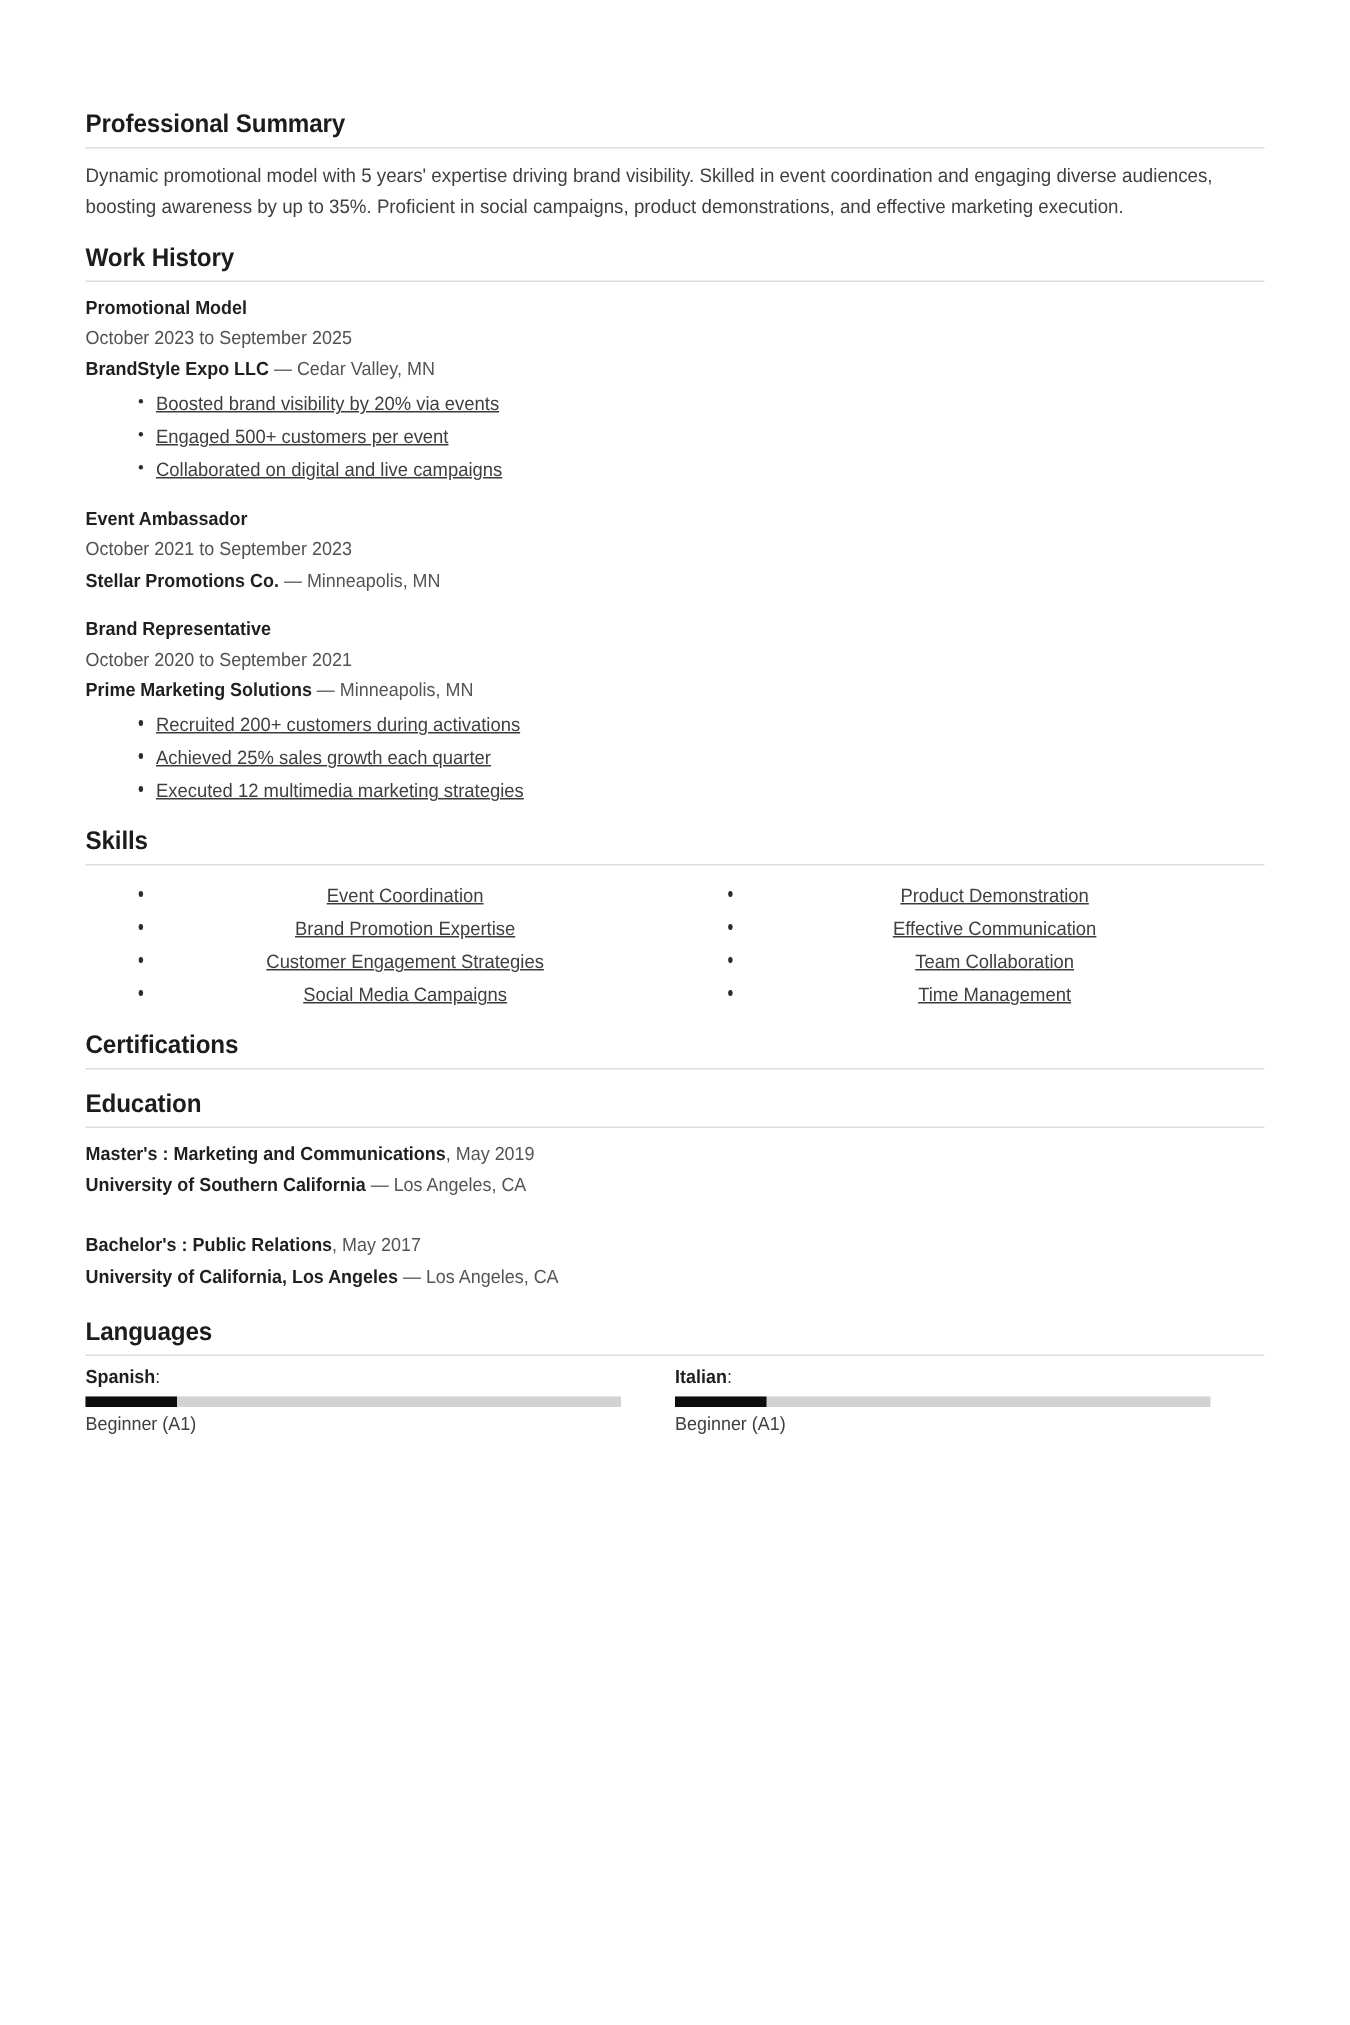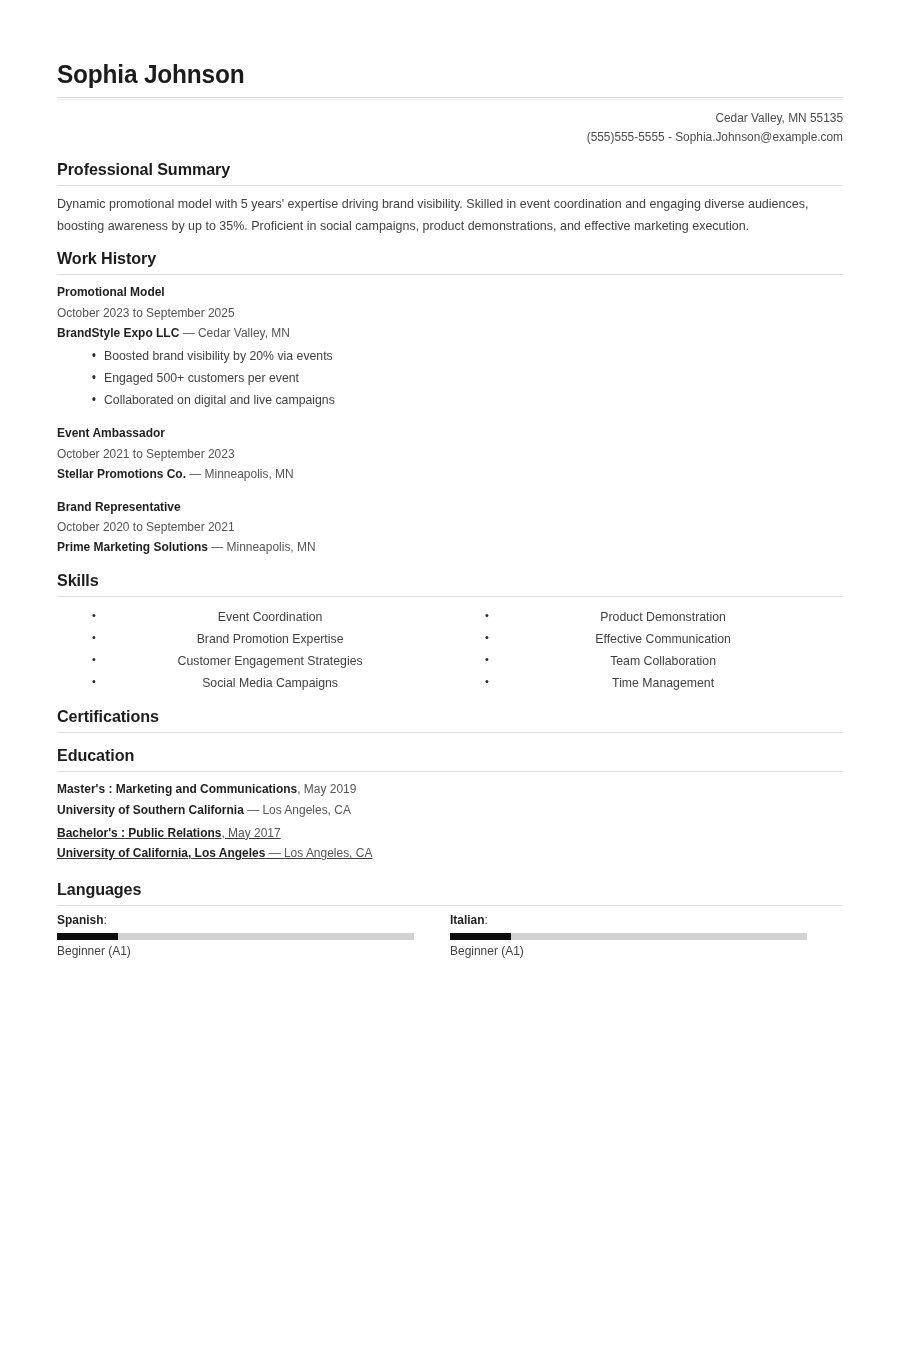--- a/index.html
+++ b/index.html
@@ -114,20 +114,21 @@
   .job-company .co {
     font-weight: bold;
     color: #1f1f1f;
   }
   .job-company .loc { color: #555; }
 
   ul.bullets {
     margin: 2px 0 0 0;
     padding-left: 47px;
     list-style: none;
+    text-decoration: underline;
   }
   ul.bullets li {
     position: relative;
     line-height: 1.72;
     font-size: 12.8px;
     color: #3f3f3f;
     transform: scaleX(0.96);
     transform-origin: left center;
   }
   ul.bullets li::before {
@@ -142,22 +143,22 @@
   }
 
   
   .two-col {
     display: flex;
     width: 100%;
   }
   .two-col > .col { width: 50%; text-align: center; }
 
   
-  .edu { margin-bottom: 2px; }
-  .edu:last-child { margin-bottom: 16px; text-decoration: underline; }
+  .edu { margin-bottom: 19px; }
+  .edu:last-child { margin-bottom: 16px; }
   .edu-line {
     font-size: 12.6px;
     line-height: 1.66;
     transform: scaleX(0.95);
     transform-origin: left center;
   }
   .edu-line .b { font-weight: bold; color: #1f1f1f; }
   .edu-line .g { color: #555; }
 
   
@@ -196,28 +197,20 @@
     transform: scaleX(0.95);
     transform-origin: left center;
   }
 </style>
 </head>
 <body>
 
 <div class="page">
   <div class="content">
 
-    <div>
-      <h1 class="name">Sophia Johnson</h1>
-      <div class="header-rule"></div>
-      <div class="contact">
-        <div>Cedar Valley, MN 55135</div>
-        <div>(555)555-5555 - Sophia.Johnson@example.com</div>
-      </div>
-    </div>
 
     <div class="section">
       <div class="section-title">Professional Summary</div>
       <div class="section-rule"></div>
       <div class="summary">Dynamic promotional model with 5 years' expertise driving brand visibility. Skilled in event coordination and engaging diverse audiences, boosting awareness by up to 35%. Proficient in social campaigns, product demonstrations, and effective marketing execution.</div>
     </div>
 
     <div class="section">
       <div class="section-title">Work History</div>
       <div class="section-rule"></div>
@@ -234,20 +227,25 @@
           </div>
           <div class="job">
             <div class="job-title">Event Ambassador</div>
             <div class="job-dates">October 2021 to September 2023</div>
             <div class="job-company"><span class="co">Stellar Promotions Co.</span><span class="loc"> — Minneapolis, MN</span></div>
           </div>
           <div class="job">
             <div class="job-title">Brand Representative</div>
             <div class="job-dates">October 2020 to September 2021</div>
             <div class="job-company"><span class="co">Prime Marketing Solutions</span><span class="loc"> — Minneapolis, MN</span></div>
+            <ul class="bullets">
+              <li>Recruited 200+ customers during activations</li>
+              <li>Achieved 25% sales growth each quarter</li>
+              <li>Executed 12 multimedia marketing strategies</li>
+            </ul>
           </div>
         </div>
     </div>
 
     <div class="section">
       <div class="section-title">Skills</div>
       <div class="section-rule"></div>
       <div class="two-col">
         <div class="col">
           <ul class="bullets" id="skills-left">

